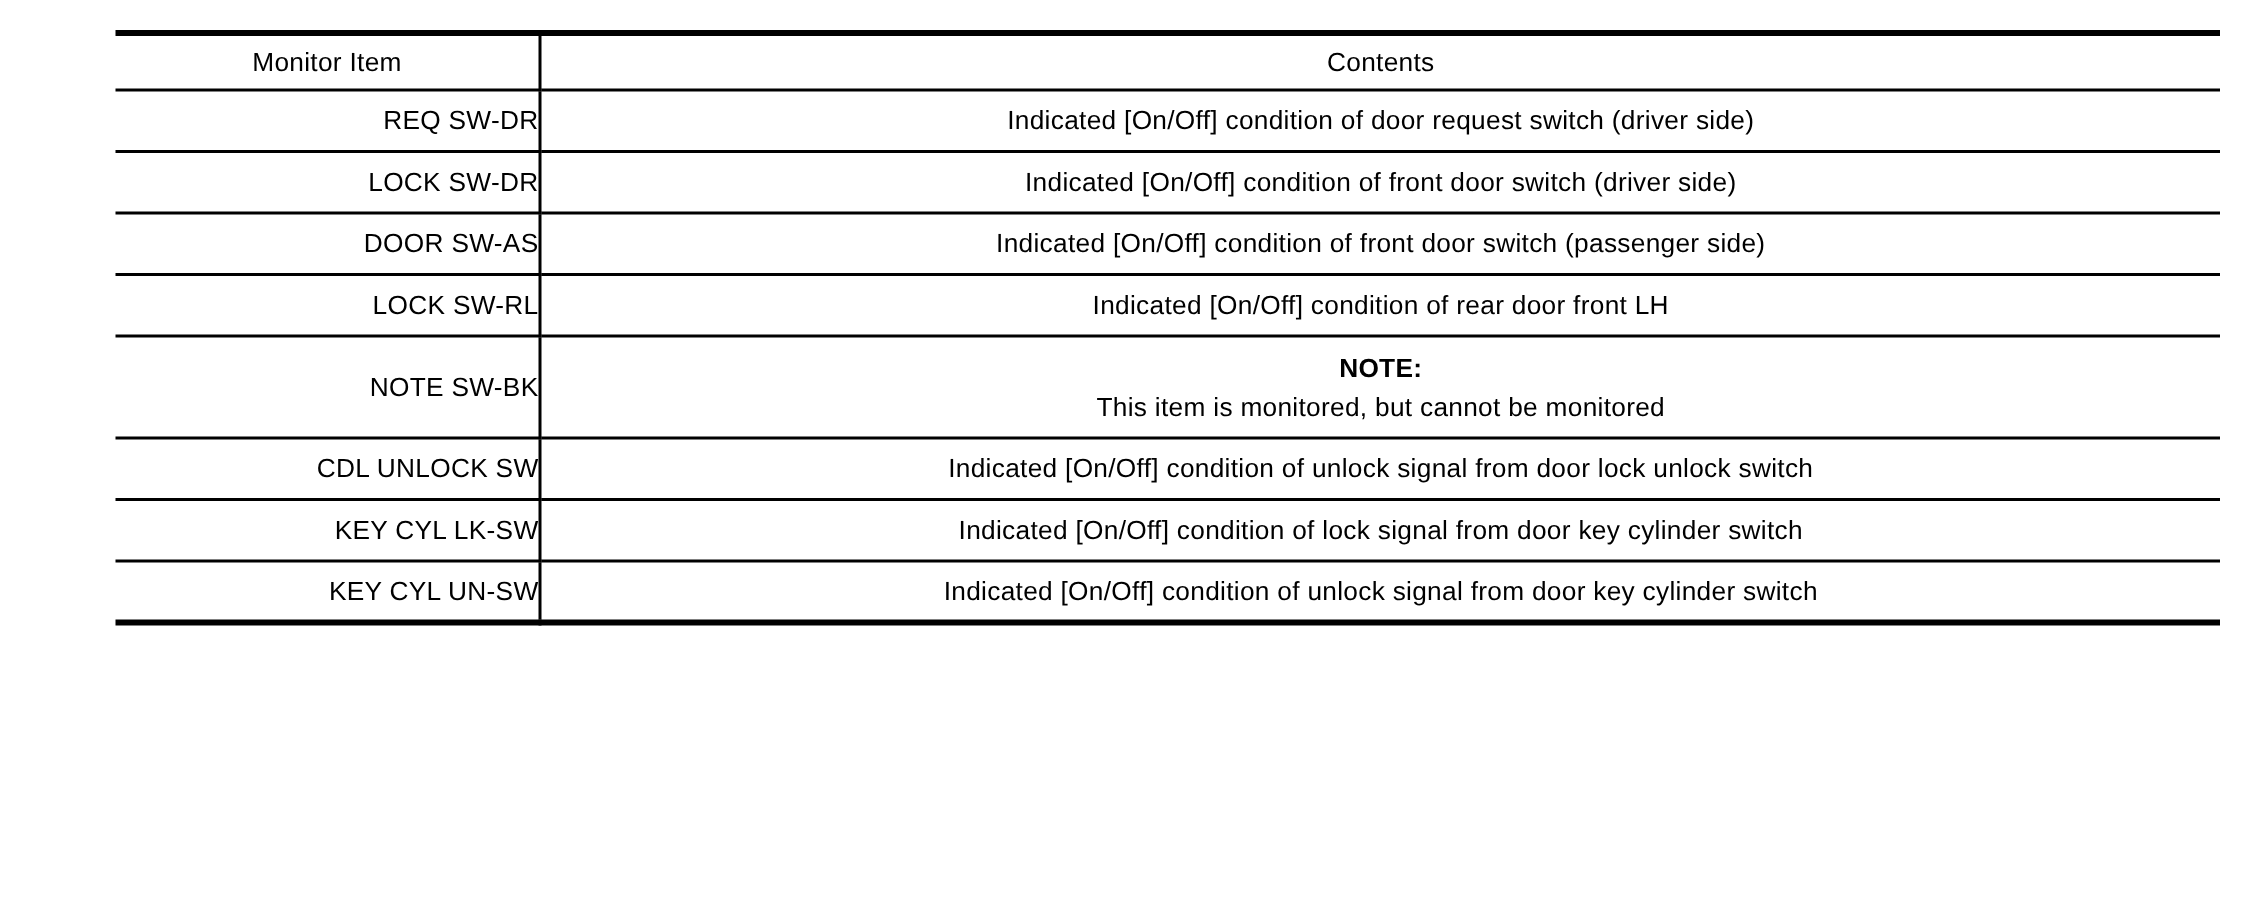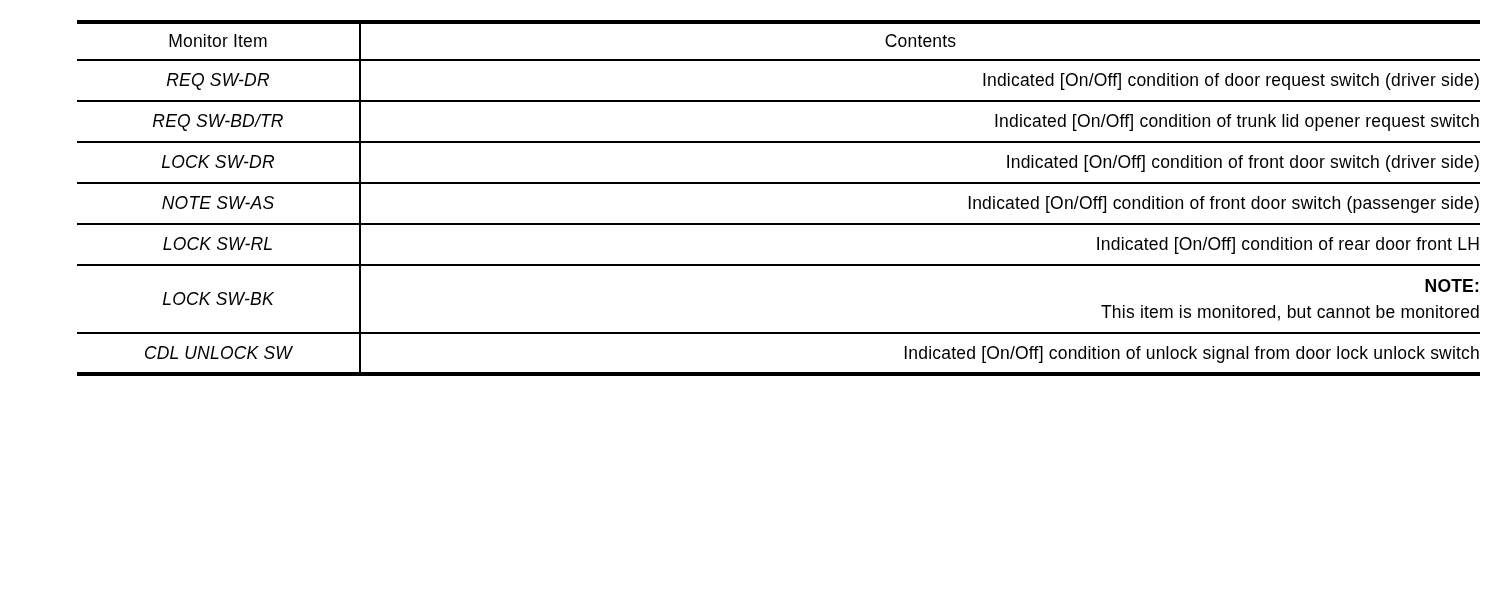--- a/index.html
+++ b/index.html
@@ -49,27 +49,26 @@
   
   table.monitor-table th:first-child,
   table.monitor-table td:first-child {
     border-right: 2px solid #000;
   }
   table.monitor-table th {
     text-align: center;
   }
   td.item-cell {
     padding-left: 14px;
-    text-align: center;
+    text-align: right;
     white-space: nowrap;
-    font-style: italic;
   }
   td.contents-cell {
     padding-left: 15px;
-    text-align: right;
+    text-align: center;
   }
   td.note-cell {
     padding-top: 6px;
     padding-bottom: 8px;
     line-height: 26px;
   }
   .note-label {
     font-weight: bold;
   }
 </style>
@@ -85,41 +84,45 @@
     <tbody>
         <tr class="header-row">
       <th>Monitor Item</th>
       <th>Contents</th>
     </tr>
     <tr>
       <td class="item-cell">REQ SW-DR</td>
       <td class="contents-cell">Indicated [On/Off] condition of door request switch (driver side)</td>
     </tr>
     <tr>
-      <td class="item-cell">REQ SW-BD/TR</td>
-      <td class="contents-cell">Indicated [On/Off] condition of trunk lid opener request switch</td>
-    </tr>
-    <tr>
       <td class="item-cell">LOCK SW-DR</td>
       <td class="contents-cell">Indicated [On/Off] condition of front door switch (driver side)</td>
     </tr>
     <tr>
-      <td class="item-cell">NOTE SW-AS</td>
+      <td class="item-cell">DOOR SW-AS</td>
       <td class="contents-cell">Indicated [On/Off] condition of front door switch (passenger side)</td>
     </tr>
     <tr>
       <td class="item-cell">LOCK SW-RL</td>
       <td class="contents-cell">Indicated [On/Off] condition of rear door front LH</td>
     </tr>
     <tr class="note-row">
-      <td class="item-cell">LOCK SW-BK</td>
+      <td class="item-cell">NOTE SW-BK</td>
       <td class="contents-cell note-cell">
         <div class="note-label">NOTE:</div>
         <div>This item is monitored, but cannot be monitored</div>
       </td>
     </tr>
     <tr>
       <td class="item-cell">CDL UNLOCK SW</td>
       <td class="contents-cell">Indicated [On/Off] condition of unlock signal from door lock unlock switch</td>
     </tr>
+    <tr>
+      <td class="item-cell">KEY CYL LK-SW</td>
+      <td class="contents-cell">Indicated [On/Off] condition of lock signal from door key cylinder switch</td>
+    </tr>
+    <tr>
+      <td class="item-cell">KEY CYL UN-SW</td>
+      <td class="contents-cell">Indicated [On/Off] condition of unlock signal from door key cylinder switch</td>
+    </tr>
   </tbody>
     </table>
 </div>
 
 </body></html>

